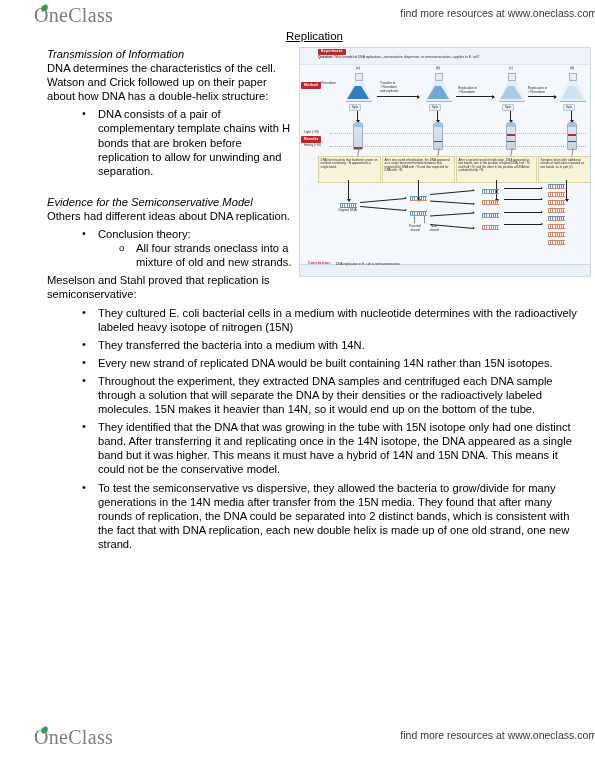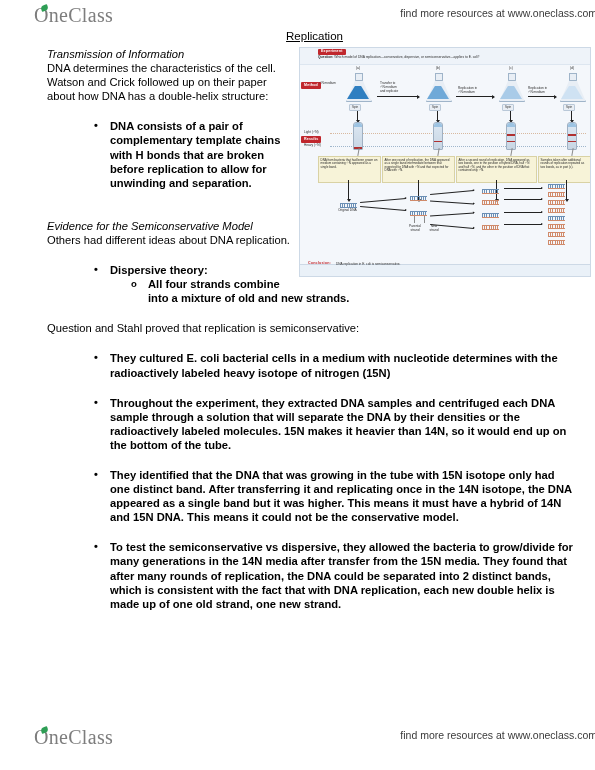--- a/index.html
+++ b/index.html
@@ -92,22 +92,21 @@
   .spacer { height: 13px; }
 
   ul.lvl1 {
     margin: 0;
     padding-left: 30px;
     list-style: none;
   }
   ul.lvl1 > li {
     position: relative;
     padding-left: 17px;
-    margin: 16px;
-    font-weight: bold;
+    margin: 4px;
   }
   ul.lvl1 > li::before {
     content: "\2022";
     position: absolute;
     left: 1px;
     top: -1px;
     font-size: 11px;
   }
   ul.lvl2 {
     margin: 0;
@@ -540,30 +539,32 @@
       <ul class="lvl1">
         <li>DNA consists of a pair of complementary template chains with H bonds that are broken before replication to allow for unwinding and separation.</li>
       </ul>
 
       <div class="spacer"></div>
 
       <p class="h-italic">Evidence for the Semiconservative Model</p>
       <p class="para">Others had different ideas about DNA replication.</p>
       <ul class="lvl1">
         <li>
-          <span>Dispersive theory:</span>
+          <span>Conclusion theory:</span>
           <ul class="lvl2">
-            <li>All four strands combine into a mixture of old and new strands.</li>
+            <li>All four strands oneclass into a mixture of old and new strands.</li>
           </ul>
         </li>
       </ul>
 
-      <p class="para">Question and Stahl proved that replication is semiconservative:</p>
+      <p class="para">Meselson and Stahl proved that replication is semiconservative:</p>
       <ul class="lvl1">
         <li>They cultured E. coli bacterial cells in a medium with nucleotide determines with the radioactively labeled heavy isotope of nitrogen (15N)</li>
+        <li>They transferred the bacteria into a medium with 14N.</li>
+        <li>Every new strand of replicated DNA would be built containing 14N rather than 15N isotopes.</li>
         <li>Throughout the experiment, they extracted DNA samples and centrifuged each DNA sample through a solution that will separate the DNA by their densities or the radioactively labeled molecules. 15N makes it heavier than 14N, so it would end up on the bottom of the tube.</li>
         <li>They identified that the DNA that was growing in the tube with 15N isotope only had one distinct band. After transferring it and replicating once in the 14N isotope, the DNA appeared as a single band but it was higher. This means it must have a hybrid of 14N and 15N DNA. This means it could not be the conservative model.</li>
         <li>To test the semiconservative vs dispersive, they allowed the bacteria to grow/divide for many generations in the 14N media after transfer from the 15N media. They found that after many rounds of replication, the DNA could be separated into 2 distinct bands, which is consistent with the fact that with DNA replication, each new double helix is made up of one old strand, one new strand.</li>
       </ul>
 
     </div>
   </div>
 
   <div class="brandbar bottom">
     <div class="logo">

